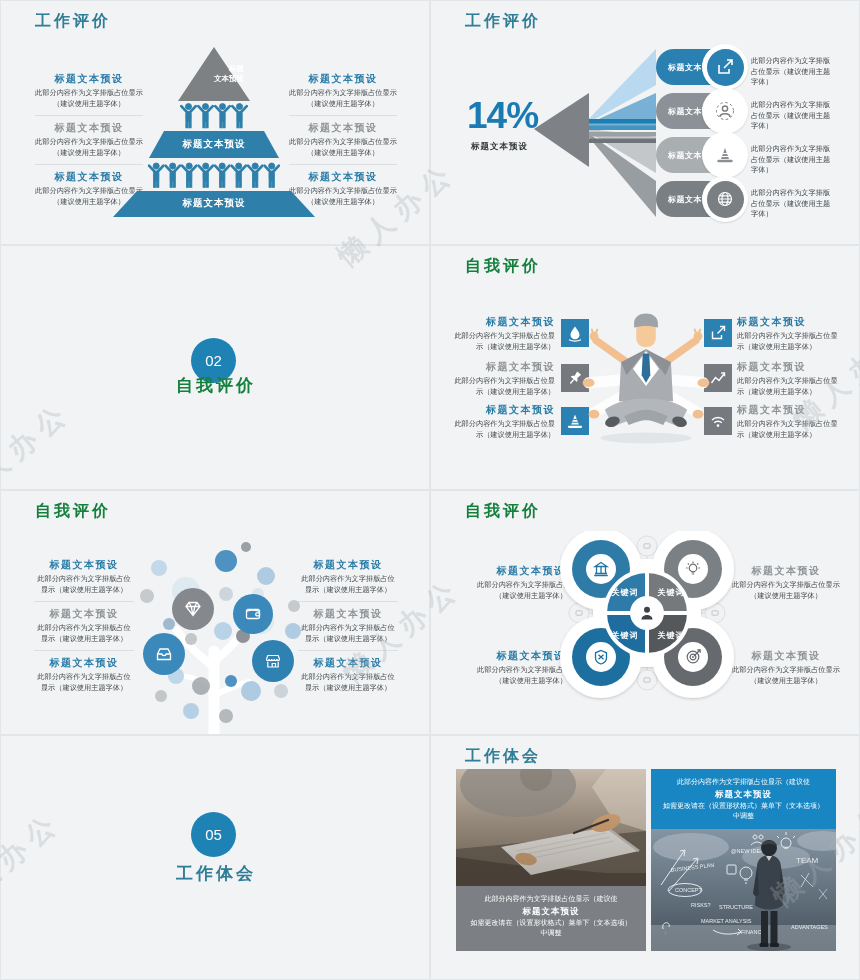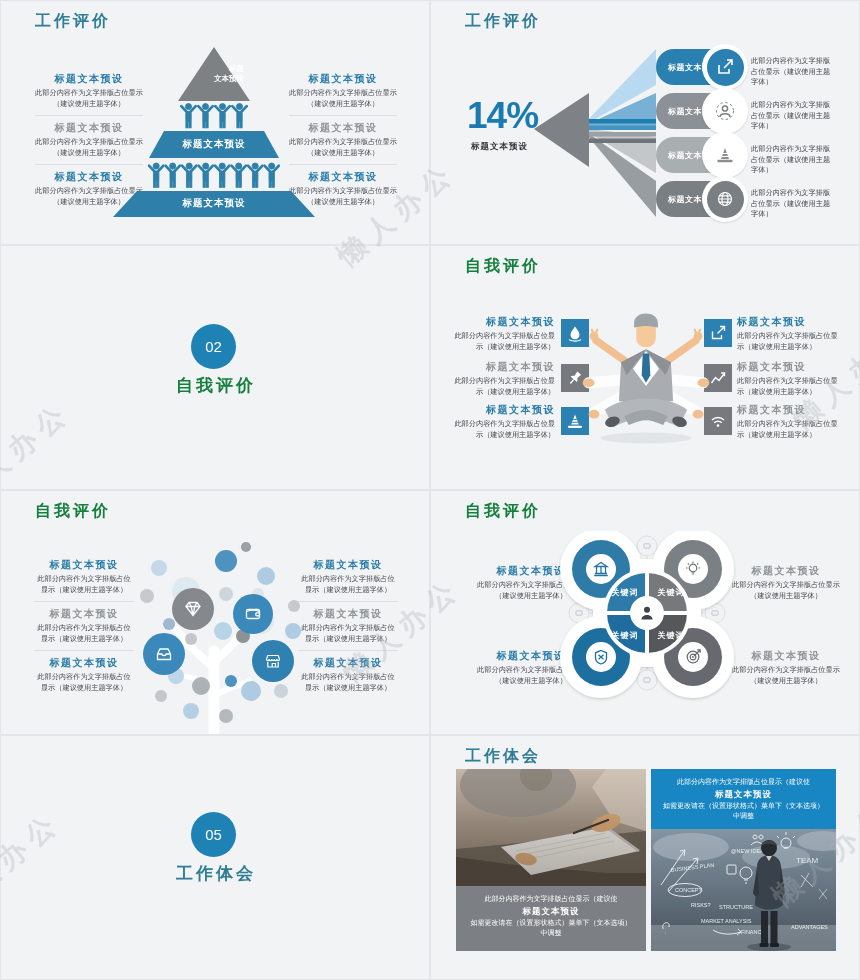--- a/index.html
+++ b/index.html
@@ -182,21 +182,21 @@
               <ellipse rx="3" ry="6.5"></ellipse>
           <path d="M-6.5,0 H6.5 M-5.6,-3.2 H5.6 M-5.6,3.2 H5.6"></path>
         </svg>
           </span>
         </span>
     </div>
     <div class="bar-desc" style="top:187px;">此部分内容作为文字排版占位显示（建议使用主题字体）</div>
   </div>
 
   <div class="slide" style="left:0;top:245px;">
-    <div class="num-circle" style="top:78px;">02</div>
+    <div class="num-circle" style="top:92px;">02</div>
     <div class="sec-label darkt" style="top:128px;">自我评价</div>
   </div>
 
   <div class="slide" style="left:430px;top:245px;">
     <div class="slide-title darkt">自我评价</div>
 
     <div class="s4txt" style="left:22px;top:70px;text-align:right;">
       <div class="tb-h blue">标题文本预设</div>
       <div class="tb-b">此部分内容作为文字排版占位显示（建议使用主题字体）</div>
     </div>

